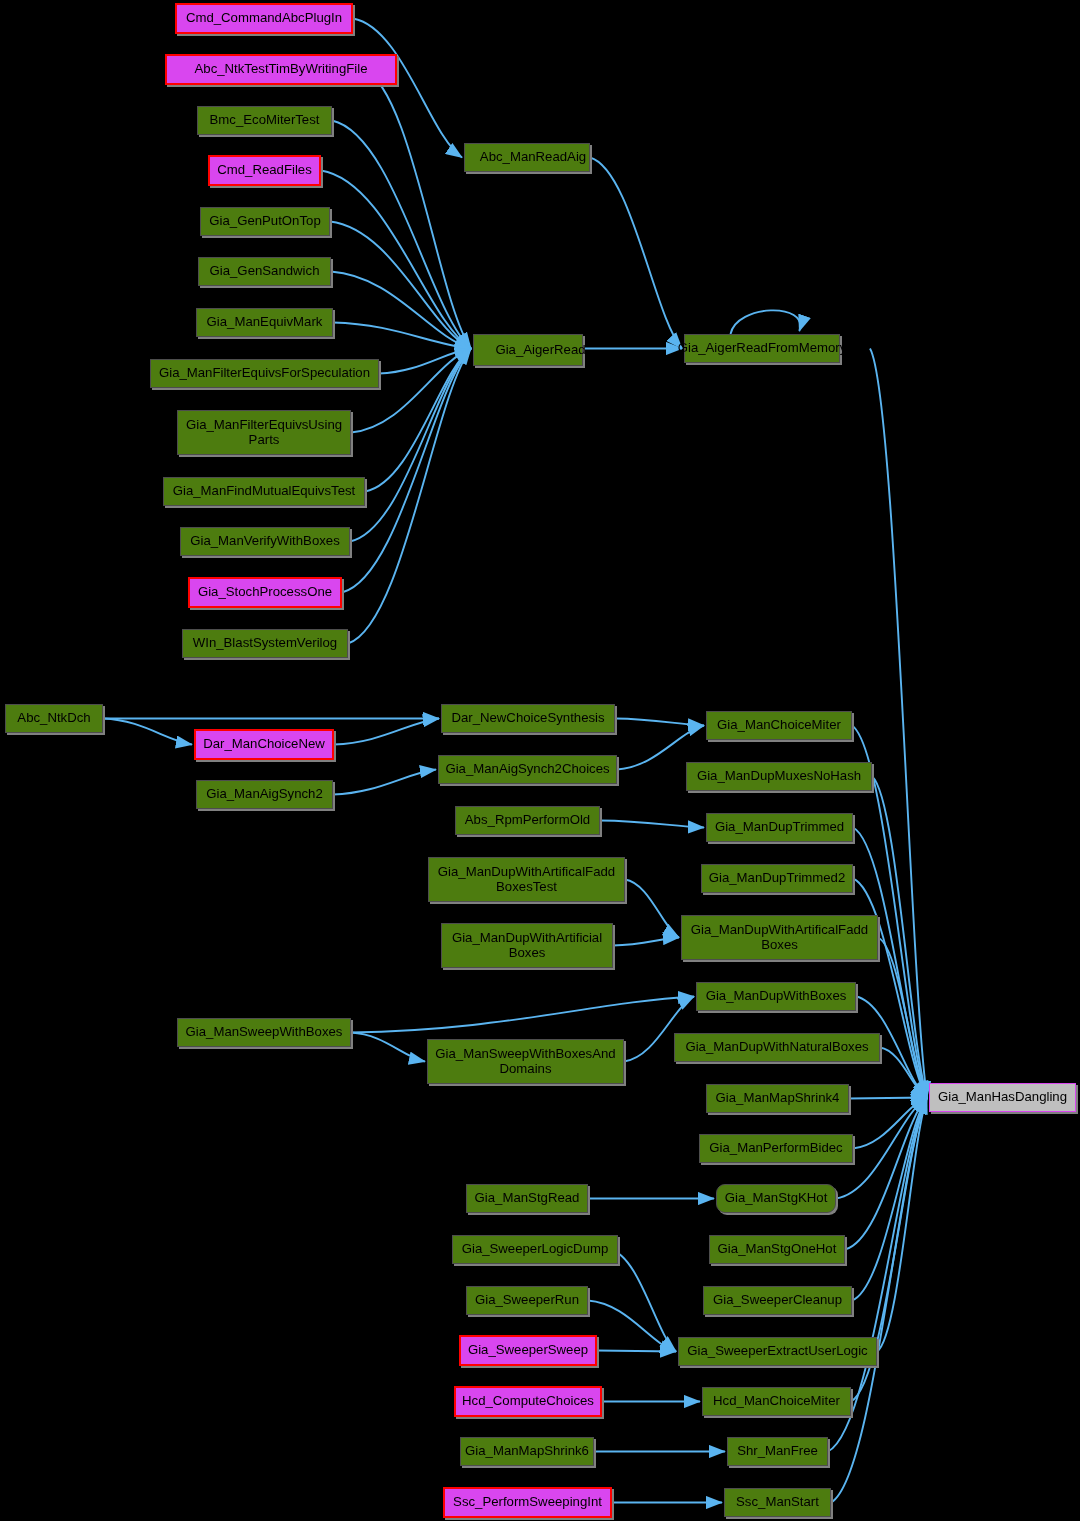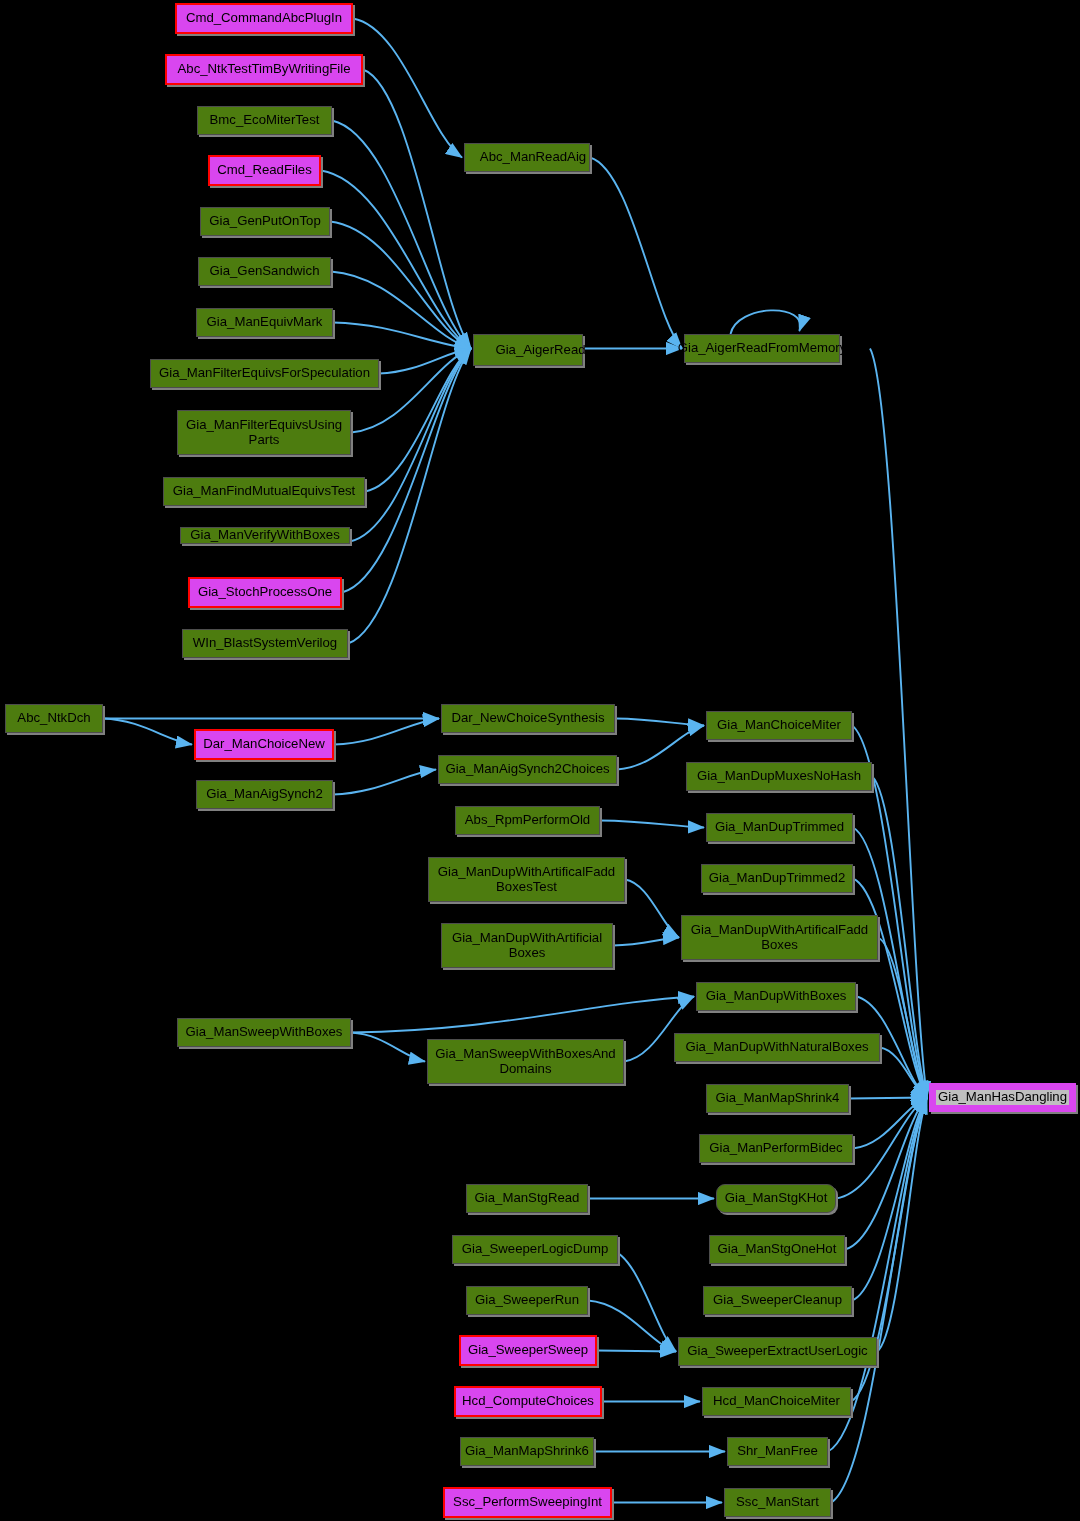--- a/index.html
+++ b/index.html
@@ -5,21 +5,21 @@
   html,body{margin:0;padding:0;background:#000;}
   #canvas{position:relative;width:1080px;height:1521px;background:#000;
           font-family:"Liberation Sans", sans-serif;overflow:hidden;}
   svg#edges{position:absolute;left:0;top:0;width:1080px;height:1521px;}
   .node{position:absolute;box-sizing:border-box;display:flex;align-items:center;
         justify-content:center;text-align:center;line-height:1.12;
         font-size:13.2px;color:#000;background:#4d7c0f;
         border:1px solid #4d4d4d;
         box-shadow:2px 2px 0 0 #808080;}
   .node.red{border:2px solid #ff0000;background:#d946ef;}
-  .node.hl{background:#bfbfbf;border:7px solid #d946ef;}
+  .node.hl{background:#bfbfbf;border:1px solid #d946ef;}
   .node span{display:block;padding:0 5px;white-space:pre-line;}
 </style>
 </head>
 <body>
 
 <div id="canvas">
   <svg id="edges" viewBox="0 0 1080 1521" xmlns="http://www.w3.org/2000/svg">
       <defs>
         <marker id="ah" markerWidth="9" markerHeight="7" refX="8.5" refY="3.5" orient="auto">
           <polygon points="0,0 9,3.5 0,7" fill="#5ab4f0"></polygon>
@@ -75,21 +75,21 @@
       <path fill="none" stroke="#5ab4f0" stroke-width="1.9" marker-end="url(#ah)" d="M 852 1300.5 C 885.75 1288.32, 904.5 1129.98, 927 1097.5"></path>
       <path fill="none" stroke="#5ab4f0" stroke-width="1.9" marker-end="url(#ah)" d="M 877 1351.5 C 899.5 1336.26, 912 1138.14, 927 1097.5"></path>
       <path fill="none" stroke="#5ab4f0" stroke-width="1.9" marker-end="url(#ah)" d="M 851 1401.5 C 885.2 1383.26, 904.2 1146.14, 927 1097.5"></path>
       <path fill="none" stroke="#5ab4f0" stroke-width="1.9" marker-end="url(#ah)" d="M 828 1451.5 C 872.55 1430.26, 897.3 1154.14, 927 1097.5"></path>
       <path fill="none" stroke="#5ab4f0" stroke-width="1.9" marker-end="url(#ah)" d="M 831 1502.5 C 874.2 1478.2, 898.2 1162.3, 927 1097.5"></path>
     </svg>
   <div id="nodes">
       <div class="node red" style="left: 175px; top: 3px; width: 178px; height: 31px;">
         <span>Cmd_CommandAbcPlugIn</span>
       </div>
-      <div class="node red" style="left: 165px; top: 54px; width: 198px; height: 31px;">
+      <div class="node red" style="left: 165px; top: 54px; width: 232px; height: 31px;">
         <span>Abc_NtkTestTimByWritingFile</span>
       </div>
       <div class="node" style="left: 197px; top: 106px; width: 135px; height: 29px;">
         <span>Bmc_EcoMiterTest</span>
       </div>
       <div class="node red" style="left: 208px; top: 155px; width: 113px; height: 31px;">
         <span>Cmd_ReadFiles</span>
       </div>
       <div class="node" style="left: 200px; top: 207px; width: 130px; height: 29px;">
         <span>Gia_GenPutOnTop</span>
@@ -103,21 +103,21 @@
       <div class="node" style="left: 150px; top: 359px; width: 229px; height: 29px;">
         <span>Gia_ManFilterEquivsForSpeculation</span>
       </div>
       <div class="node" style="left: 177px; top: 410px; width: 174px; height: 45px;">
         <span>Gia_ManFilterEquivsUsing
 Parts</span>
       </div>
       <div class="node" style="left: 163px; top: 477px; width: 202px; height: 29px;">
         <span>Gia_ManFindMutualEquivsTest</span>
       </div>
-      <div class="node" style="left: 180px; top: 527px; width: 170px; height: 17px;">
+      <div class="node" style="left: 180px; top: 527px; width: 170px; height: 29px;">
         <span>Gia_ManVerifyWithBoxes</span>
       </div>
       <div class="node red" style="left: 188px; top: 577px; width: 154px; height: 31px;">
         <span>Gia_StochProcessOne</span>
       </div>
       <div class="node" style="left: 182px; top: 629px; width: 166px; height: 29px;">
         <span>WIn_BlastSystemVerilog</span>
       </div>
       <div class="node" style="left: 464px; top: 143px; width: 126px; height: 29px; padding-left: 12px;">
         <span>Abc_ManReadAig</span>

